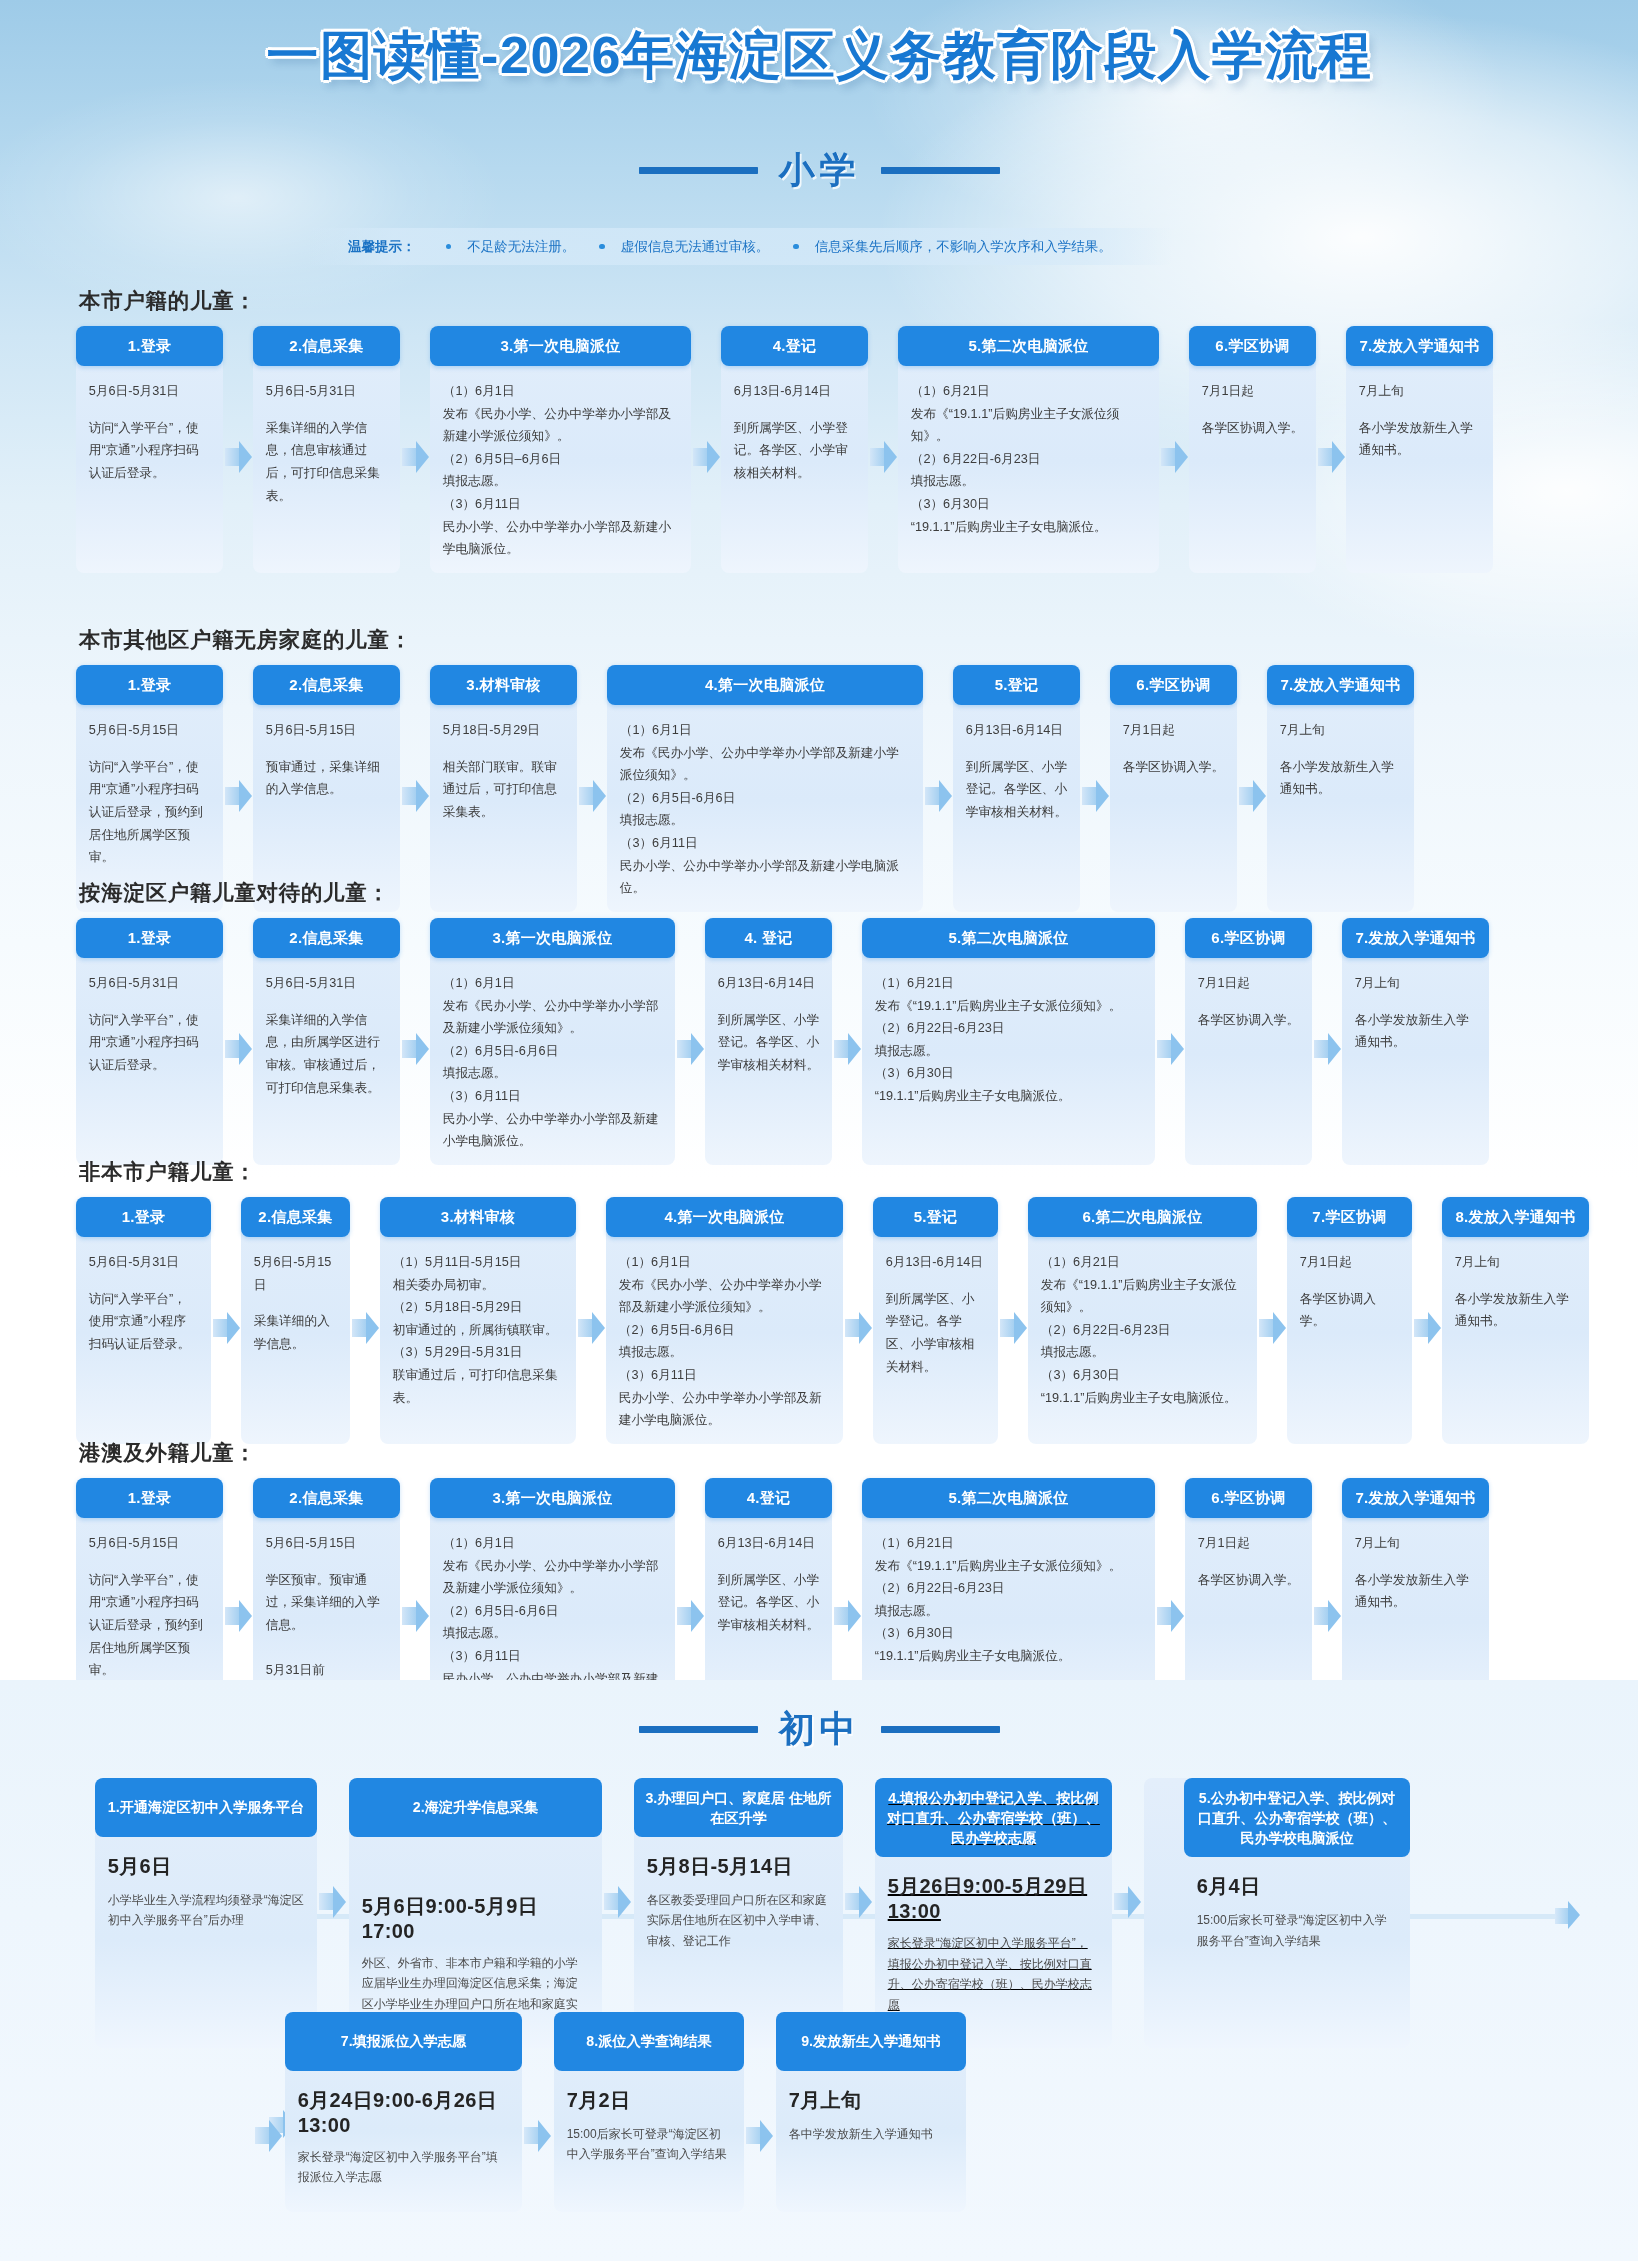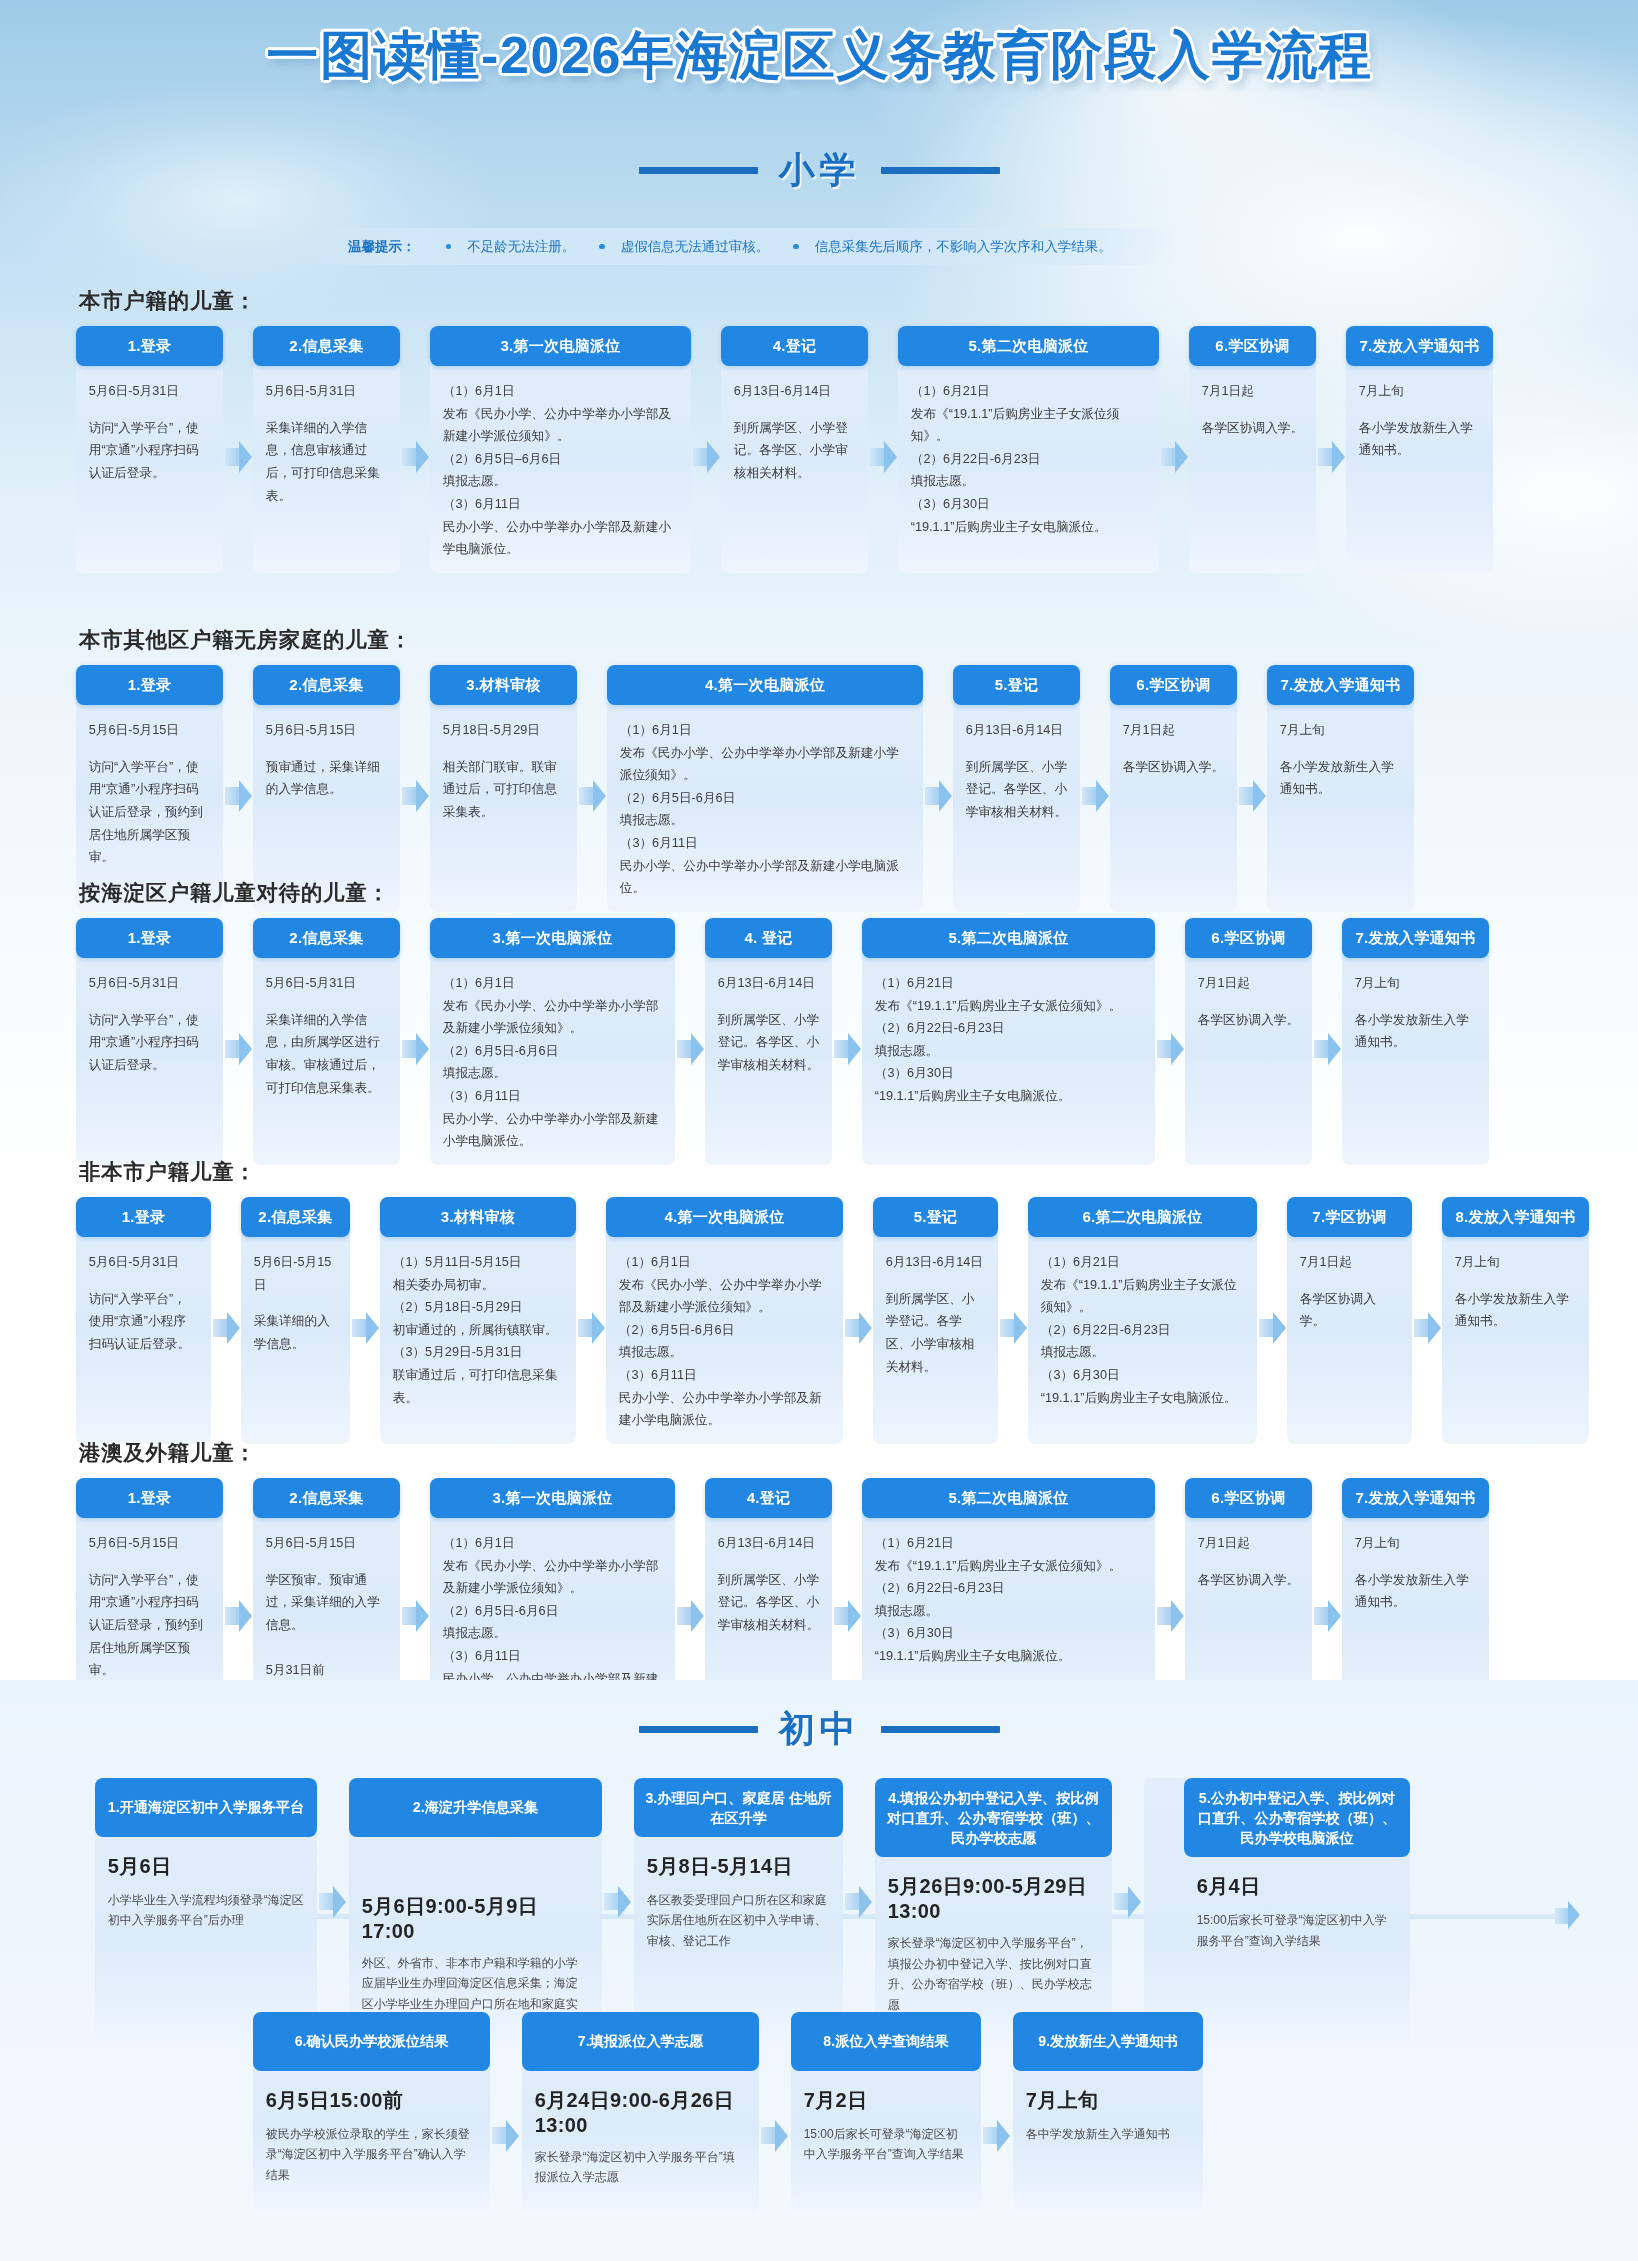--- a/index.html
+++ b/index.html
@@ -590,44 +590,37 @@
         <div class="jh-arrow"></div>
         <div class="jh-card" style="flex: 0 0 209px;">
           <div class="jh-card-head">3.办理回户口、家庭居
 住地所在区升学</div>
           <div class="jh-card-body" style="min-height: 150px;">
             <span class="jh-date">5月8日-5月14日</span>
             <span class="jh-desc">各区教委受理回户口所在区和家庭实际居住地所在区初中入学申请、审核、登记工作</span>
           </div>
         </div>
         <div class="jh-arrow"></div>
-        <div class="jh-card" style="flex: 0 0 237px;">
+        <div class="jh-card" style="flex: 0 0 237px; text-decoration: underline;">
           <div class="jh-card-head">4.填报公办初中登记入学、按比例对口直升、公办寄宿学校（班）、民办学校志愿</div>
           <div class="jh-card-body" style="min-height: 150px;">
             <span class="jh-date">5月26日9:00-5月29日13:00</span>
             <span class="jh-desc">家长登录“海淀区初中入学服务平台”，填报公办初中登记入学、按比例对口直升、公办寄宿学校（班）、民办学校志愿</span>
           </div>
         </div>
         <div class="jh-arrow"></div>
         <div class="jh-card" style="flex: 0 0 266px; padding-left: 40px;">
           <div class="jh-card-head">5.公办初中登记入学、按比例对口直升、公办寄宿学校（班）、民办学校电脑派位</div>
           <div class="jh-card-body" style="min-height: 150px;">
             <span class="jh-date">6月4日</span>
             <span class="jh-desc">15:00后家长可登录“海淀区初中入学服务平台”查询入学结果</span>
           </div>
         </div>
       </div>
     <div class="jh-row jh-row2" id="jh-row2">
-        <div class="jh-card" style="flex: 0 0 237px;">
-          <div class="jh-card-head">6.确认民办学校派位结果</div>
-          <div class="jh-card-body" style="min-height: 141px;">
-            <span class="jh-date">6月5日15:00前</span>
-            <span class="jh-desc">被民办学校派位录取的学生，家长须登录“海淀区初中入学服务平台”确认入学结果</span>
-          </div>
-        </div>
         <div class="jh-arrow"></div>
         <div class="jh-card" style="flex: 0 0 237px;">
           <div class="jh-card-head">7.填报派位入学志愿</div>
           <div class="jh-card-body" style="min-height: 141px;">
             <span class="jh-date">6月24日9:00-6月26日13:00</span>
             <span class="jh-desc">家长登录“海淀区初中入学服务平台”填报派位入学志愿</span>
           </div>
         </div>
         <div class="jh-arrow"></div>
         <div class="jh-card" style="flex: 0 0 190px;">

